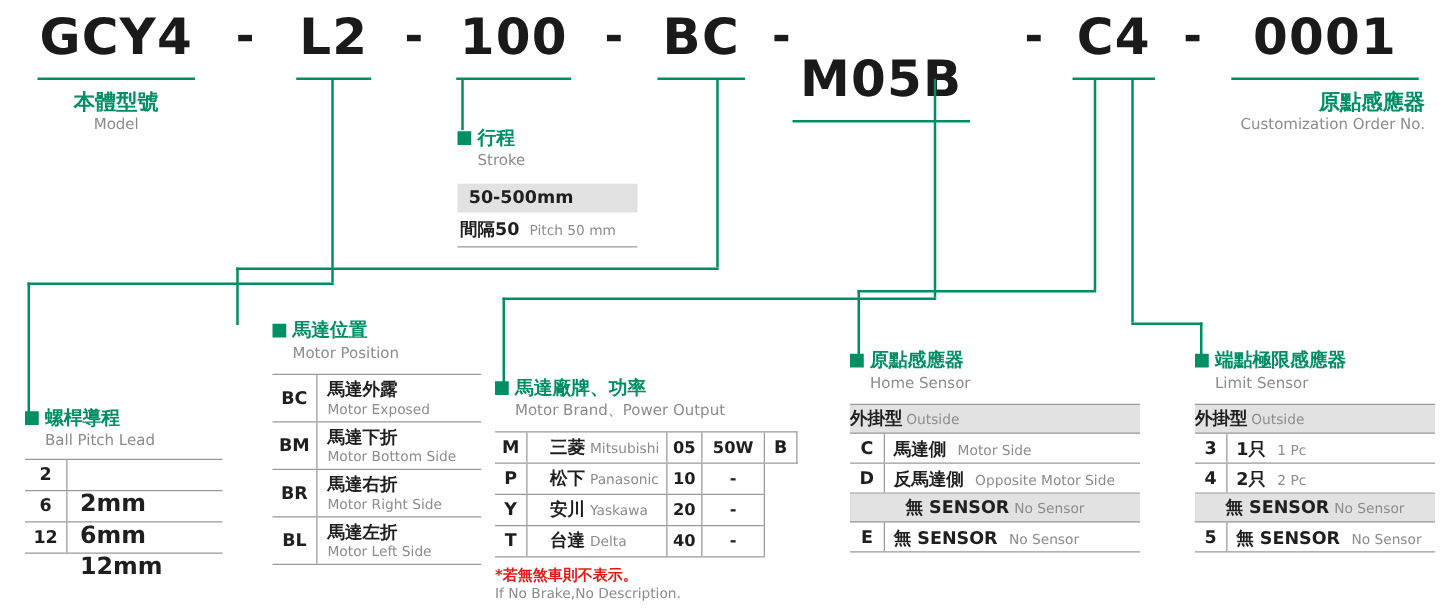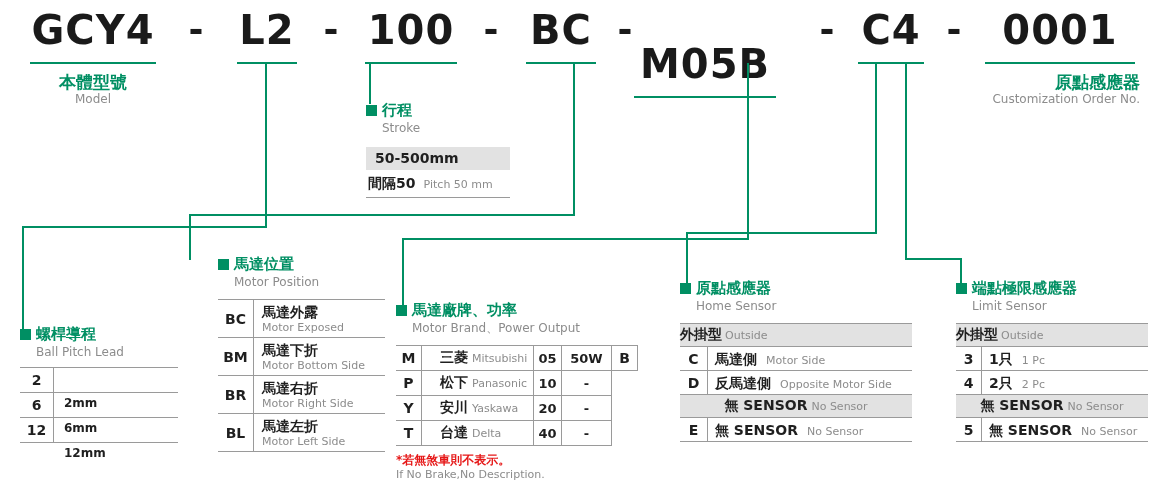--- a/index.html
+++ b/index.html
@@ -43,21 +43,21 @@
                 height:23px;line-height:23px;padding-left:9px;}
   .stroke-pitch{border-bottom:1px solid var(--border);padding:3px 0 4px 2px;}
   .sp-zh{font-size:14px;font-weight:bold;color:var(--dark);}
   .sp-en{font-size:11px;color:var(--gray);margin-left:3px;}
 
   
   .bs-table{margin-top:8px;width:158px;border-top:1px solid var(--border);}
   .bs-row{display:flex;height:25px;border-bottom:1px solid var(--border);align-items:center;}
   .bs-code{width:34px;height:100%;border-right:1px solid var(--border);display:flex;align-items:center;justify-content:center;
            font-weight:bold;font-size:14px;color:var(--dark);}
-  .bs-val{padding-left:10px;font-weight:bold;font-size:12px;color:var(--dark);margin-top:45px;}
+  .bs-val{padding-left:10px;font-weight:bold;font-size:19px;color:var(--dark);margin-top:45px;}
 
   
   .mp-table{margin-top:10px;width:167px;border-top:1px solid var(--border);}
   .mp-row{display:flex;height:38px;border-bottom:1px solid var(--border);}
   .mp-code{width:36px;border-right:1px solid var(--border);display:flex;align-items:center;justify-content:center;
            font-weight:bold;font-size:14px;color:var(--dark);}
   .mp-val{padding:3px 0 0 8px;}
   .mp-zh{display:block;font-size:14px;font-weight:bold;color:var(--dark);line-height:18px;}
   .mp-en{display:block;font-size:11px;color:var(--gray);line-height:13px;}
 

